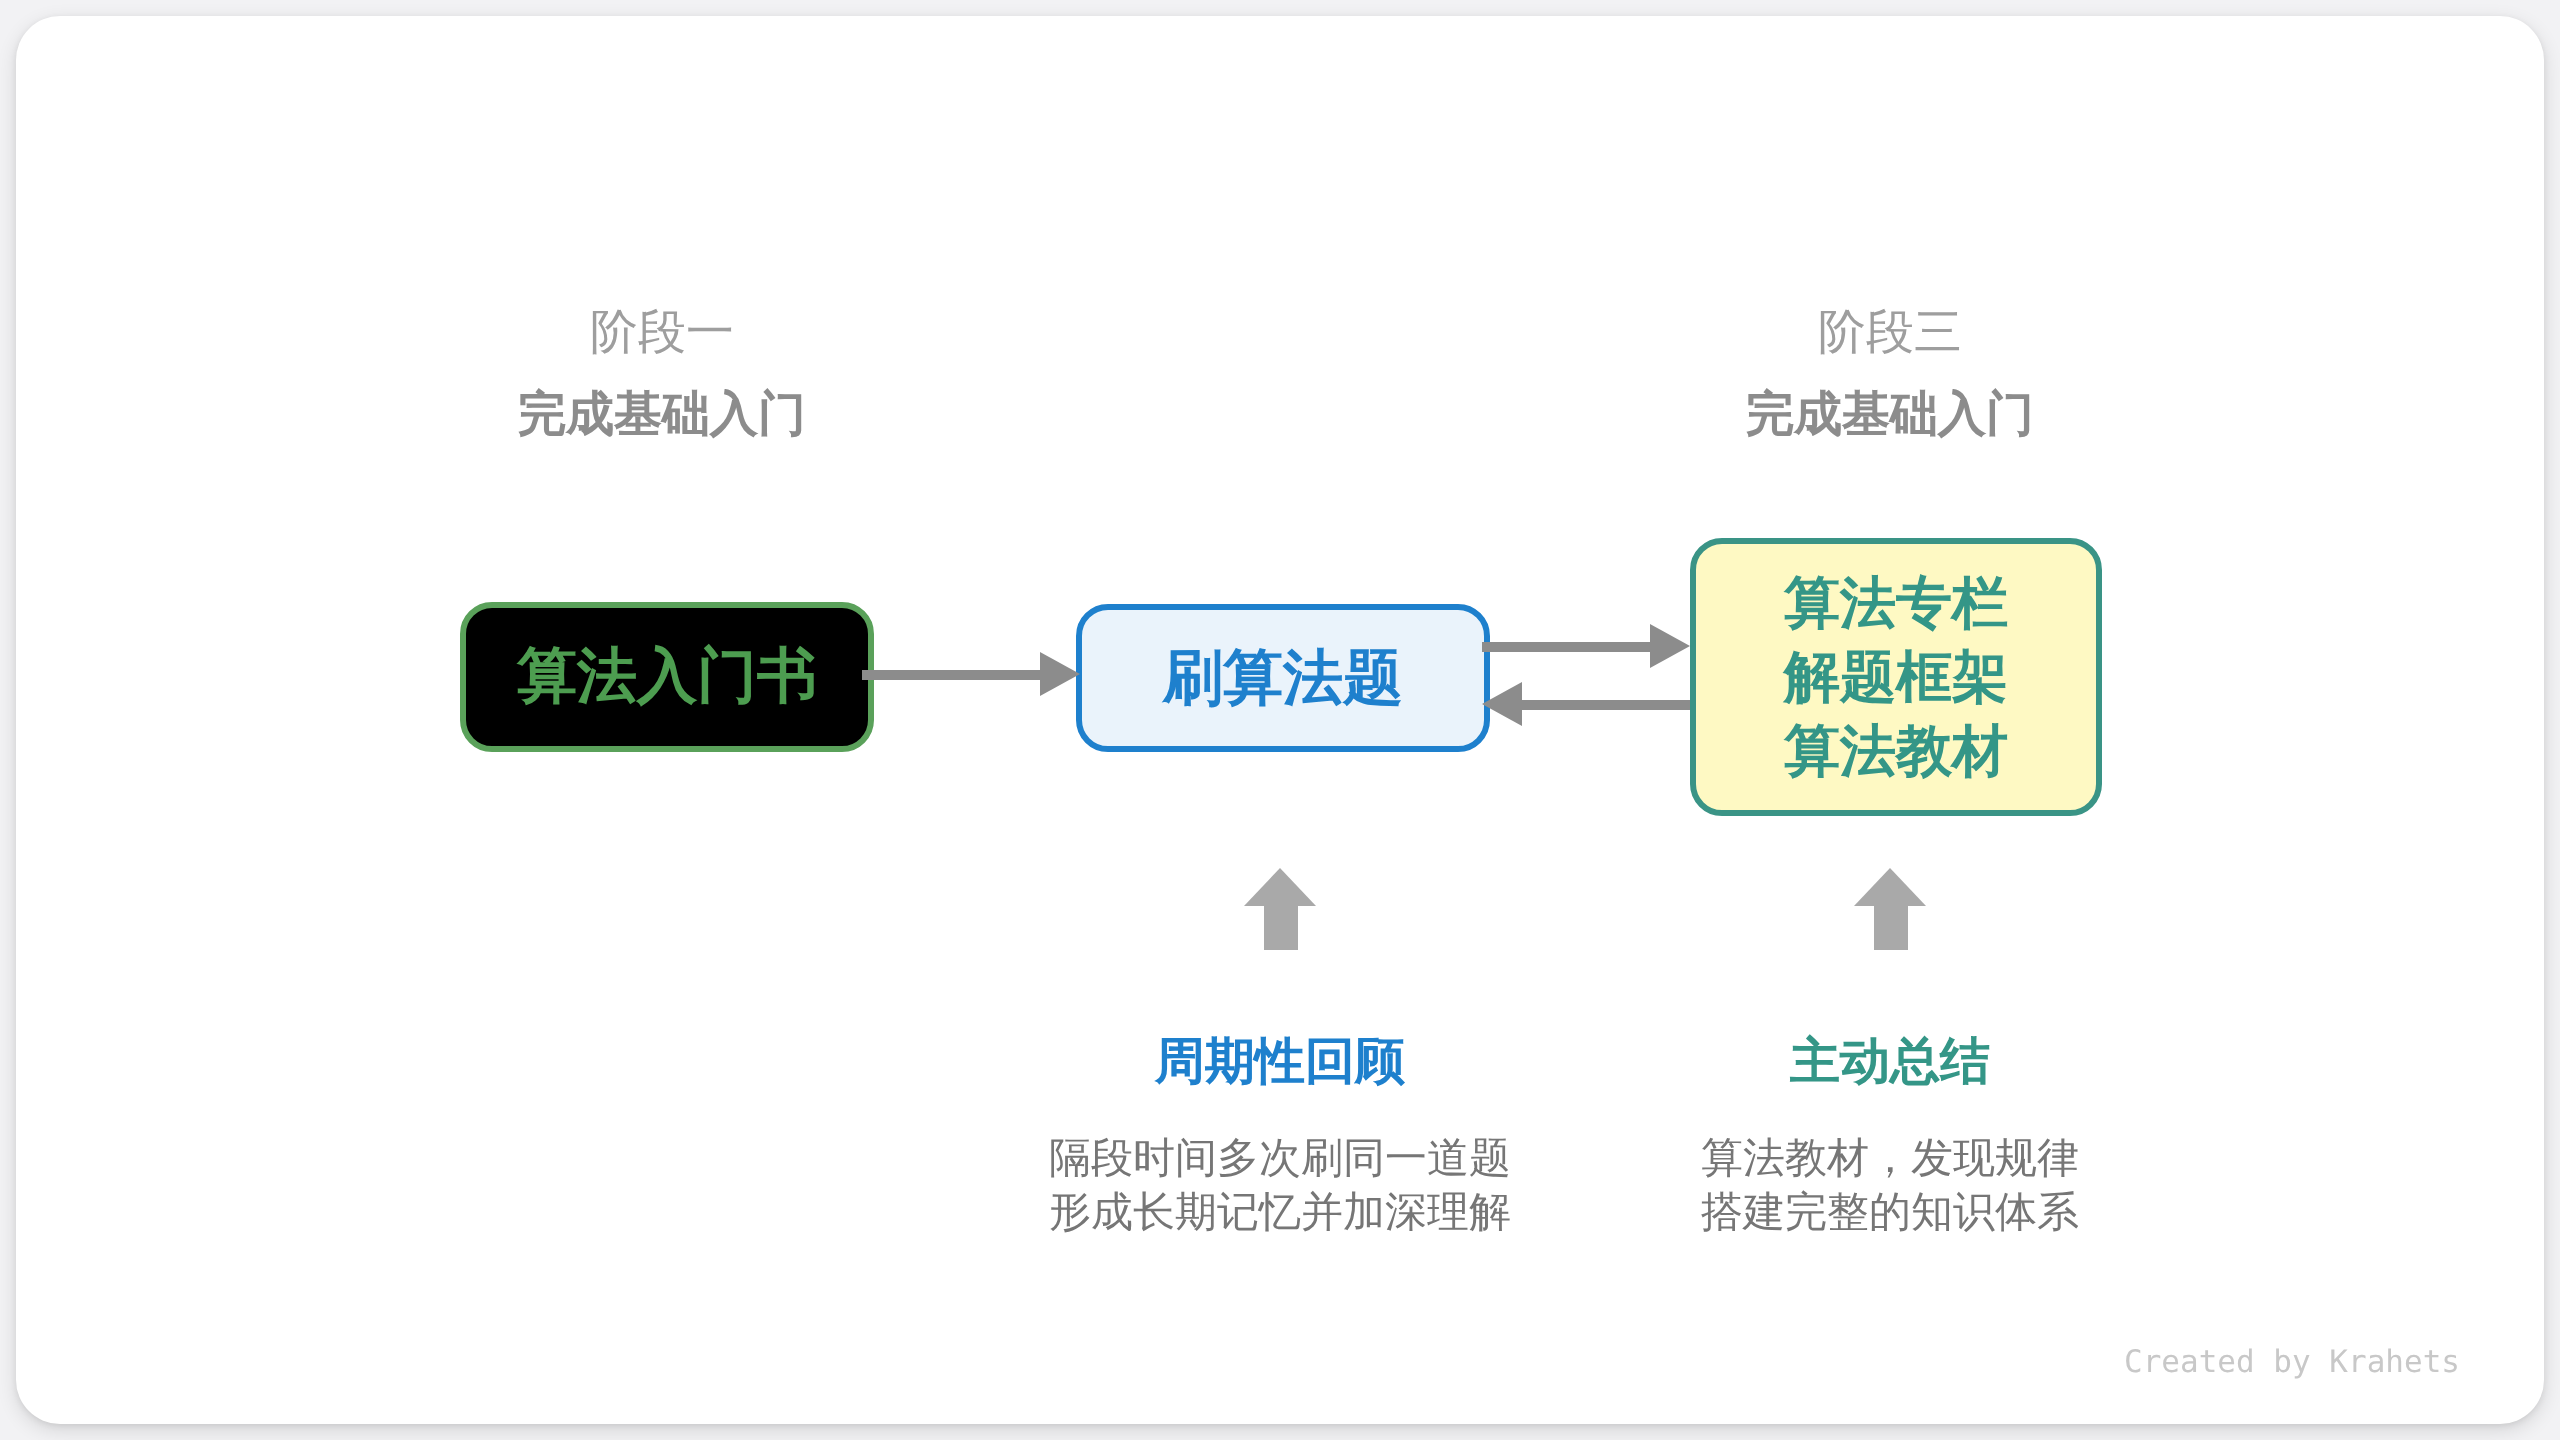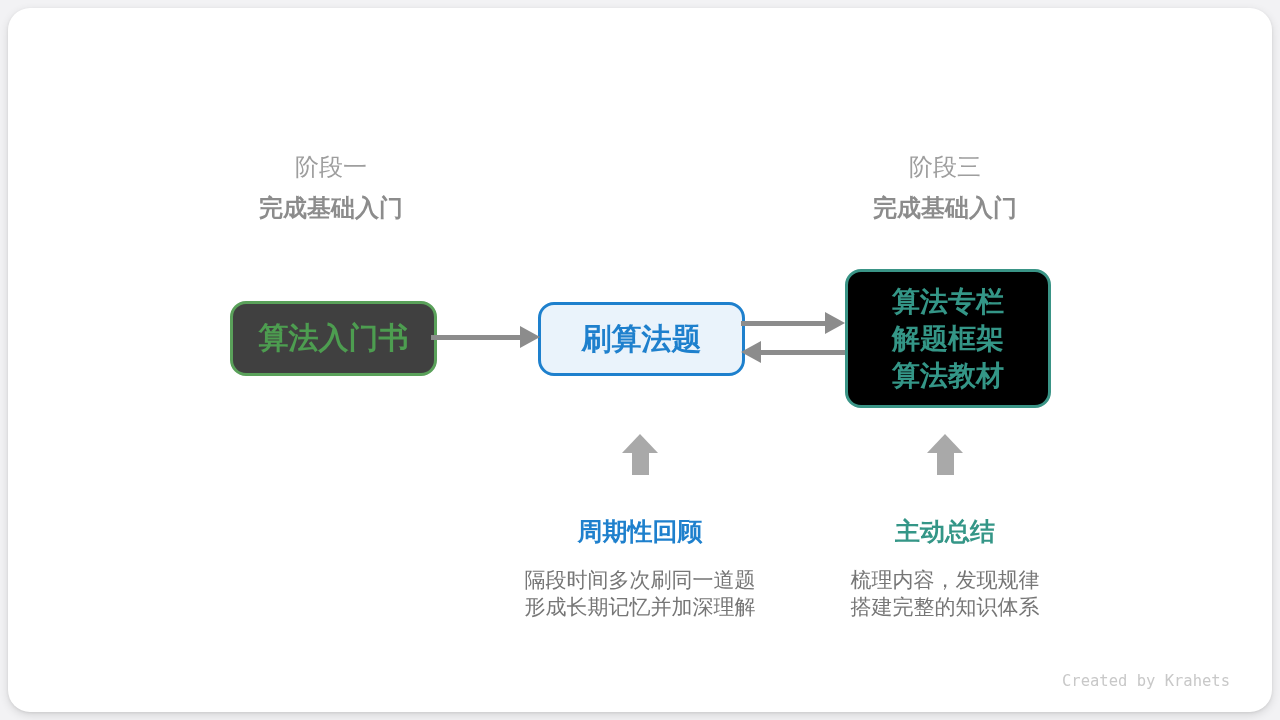--- a/index.html
+++ b/index.html
@@ -57,29 +57,29 @@
 
   <div class="stage-col" style="left:173px;">
     <div class="stage-label">阶段一</div>
     <div class="stage-title">完成基础入门</div>
   </div>
   <div class="stage-col" style="left:787px;">
     <div class="stage-label">阶段三</div>
     <div class="stage-title">完成基础入门</div>
   </div>
 
-  <div class="node" style="left: 222px; top: 293px; width: 201px; height: 69px; color: rgb(77, 157, 80); border-color: rgb(90, 161, 90); background: #404040;">
+  <div class="node" style="left: 222px; top: 293px; width: 201px; height: 69px; color: rgb(77, 157, 80); border-color: rgb(90, 161, 90); background: #000000;">
     <div class="node-line">算法入门书</div>
   </div>
 
   <div class="node" style="left: 530px; top: 294px; width: 201px; height: 68px; color: rgb(30, 128, 205); border-color: rgb(30, 128, 205); background: rgb(234, 243, 251);">
     <div class="node-line">刷算法题</div>
   </div>
 
-  <div class="node node-multi" style="left: 837px; top: 261px; width: 200px; height: 133px; color: rgb(52, 150, 135); border-color: rgb(58, 148, 134); background: #000000;">
+  <div class="node node-multi" style="left: 837px; top: 261px; width: 200px; height: 133px; color: rgb(52, 150, 135); border-color: rgb(58, 148, 134); background: #fef9c3;">
     <div class="node-line">算法专栏</div>
     <div class="node-line">解题框架</div>
     <div class="node-line">算法教材</div>
   </div>
 
   <div class="h-arrow right" style="left:423px;top:318px;width:109px;">
     <div class="bar" style="background: rgb(140, 140, 140);"></div>
     <div class="head head-right" style="border-left-color: rgb(140, 140, 140);"></div>
   </div>
 
@@ -106,20 +106,20 @@
     <div class="annotation-title" style="color: rgb(30, 128, 205);">周期性回顾</div>
     <div class="annotation-desc">
       <div>隔段时间多次刷同一道题</div>
       <div>形成长期记忆并加深理解</div>
     </div>
   </div>
 
   <div class="annotation" style="left:777px;">
     <div class="annotation-title" style="color: rgb(52, 150, 135);">主动总结</div>
     <div class="annotation-desc">
-      <div>梳理内容，发现规律</div>
+      <div>算法教材，发现规律</div>
       <div>搭建完整的知识体系</div>
     </div>
   </div>
 
   <div class="footer-credit">Created by Krahets</div>
 
 </div>
 
 </body></html>

